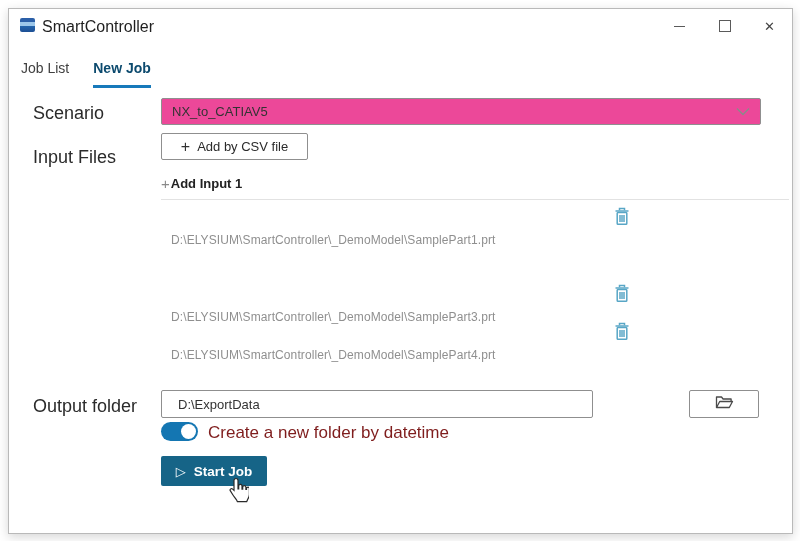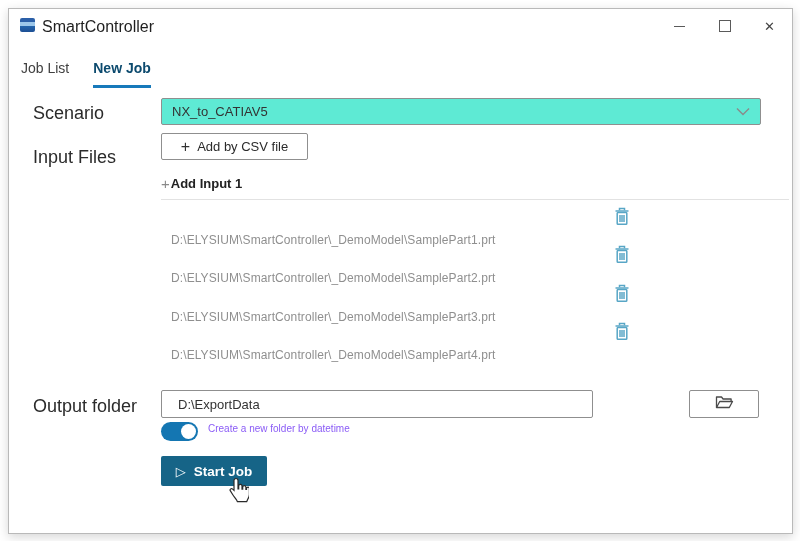--- a/index.html
+++ b/index.html
@@ -26,21 +26,21 @@
   .glyph-max{width:10px;height:10px;border:1px solid #5a5a5a;display:inline-block;}
   .glyph-close{font-size:13px;line-height:1;color:#444;}
   
   .tabs{position:absolute;left:12px;top:44px;display:flex;gap:24px;margin-top:7px;}
   .tab{font-size:14px;color:#404040;padding-bottom:9px;border-bottom:3px solid transparent;}
   .tab.active{color:#0c4a6e;font-weight:bold;border-bottom-color:#1779ba;}
   
   .field-label{position:absolute;left:24px;font-size:18px;color:#2b2b2b;}
   .dropdown{
     position:absolute;left:152px;top:89px;width:600px;height:27px;
-    border:1px solid #8f8f8f;border-radius:2px;background:#5eead4;
+    border:1px solid #8f8f8f;border-radius:2px;background:#ec4899;
     display:flex;align-items:center;box-sizing:border-box;padding:0 10px;
   }
   .dropdown-value{font-size:13px;color:#333;flex:1;}
   .chevron svg{display:block;}
   .csv-btn{
     position:absolute;left:152px;top:124px;width:147px;height:27px;
     border:1px solid #8f8f8f;border-radius:2px;background:#fff;
     display:flex;align-items:center;justify-content:center;gap:7px;
     font-size:13px;color:#2b2b2b;box-sizing:border-box;
   }
@@ -68,21 +68,21 @@
     border:1px solid #8f8f8f;border-radius:2px;background:#fff;
     display:flex;align-items:center;justify-content:center;box-sizing:border-box;
   }
   .toggle{
     position:absolute;left:152px;top:413px;width:37px;height:19px;border-radius:10px;
     background:#1476b2;
   }
   .toggle .knob{
     position:absolute;right:2px;top:2px;width:15px;height:15px;border-radius:50%;background:#fff;
   }
-  .toggle-label{position:absolute;left:199px;top:414px;font-size:10px;color:#8b5cf6;}
+  .toggle-label{position:absolute;left:199px;top:414px;font-size:17px;color:#7f1d1d;}
   .start-btn{
     position:absolute;left:152px;top:447px;width:106px;height:30px;
     background:#166487;border:none;border-radius:2px;color:#fff;
     display:flex;align-items:center;justify-content:center;gap:8px;
     font-family:"Liberation Sans",sans-serif;font-size:13.5px;font-weight:bold;
   }
   .play-glyph{font-size:13px;font-weight:400;line-height:1;}
   .cursor{position:absolute;left:216px;top:468px;width:24px;height:28px;}
 </style>
 </head>
@@ -141,35 +141,20 @@
             <path d="M5.5 3.2 V1.4 h5 v1.8"></path>
             <path d="M1.5 4 h13"></path>
             <rect x="3.2" y="5.5" width="9.6" height="11.8" rx="0.8"></rect>
             <line x1="6" y1="8" x2="6" y2="15"></line>
             <line x1="8" y1="8" x2="8" y2="15"></line>
             <line x1="10" y1="8" x2="10" y2="15"></line>
           </g>
         </svg>
     </span>
   </div>
-  <div class="file-row" style="top:235px">
-    <span class="file-path">D:\ELYSIUM\SmartController\_DemoModel\SamplePart2.prt</span>
-    <span class="trash-btn">
-      <svg width="16" height="19" viewBox="0 0 16 19">
-          <g fill="none" stroke="#58a6c6" stroke-width="1.5">
-            <path d="M5.5 3.2 V1.4 h5 v1.8"></path>
-            <path d="M1.5 4 h13"></path>
-            <rect x="3.2" y="5.5" width="9.6" height="11.8" rx="0.8"></rect>
-            <line x1="6" y1="8" x2="6" y2="15"></line>
-            <line x1="8" y1="8" x2="8" y2="15"></line>
-            <line x1="10" y1="8" x2="10" y2="15"></line>
-          </g>
-        </svg>
-    </span>
-  </div>
   <div class="file-row" style="top:274px">
     <span class="file-path">D:\ELYSIUM\SmartController\_DemoModel\SamplePart3.prt</span>
     <span class="trash-btn">
       <svg width="16" height="19" viewBox="0 0 16 19">
           <g fill="none" stroke="#58a6c6" stroke-width="1.5">
             <path d="M5.5 3.2 V1.4 h5 v1.8"></path>
             <path d="M1.5 4 h13"></path>
             <rect x="3.2" y="5.5" width="9.6" height="11.8" rx="0.8"></rect>
             <line x1="6" y1="8" x2="6" y2="15"></line>
             <line x1="8" y1="8" x2="8" y2="15"></line>

